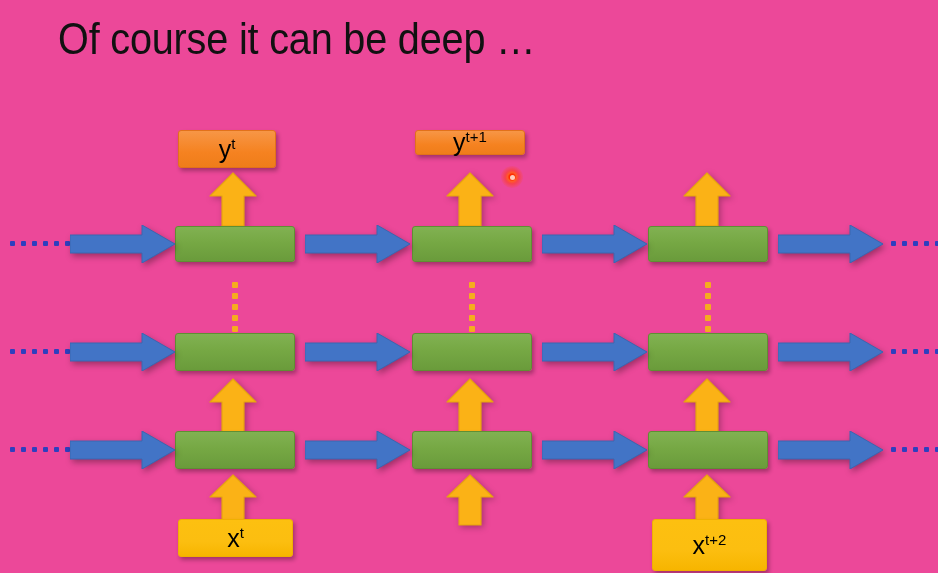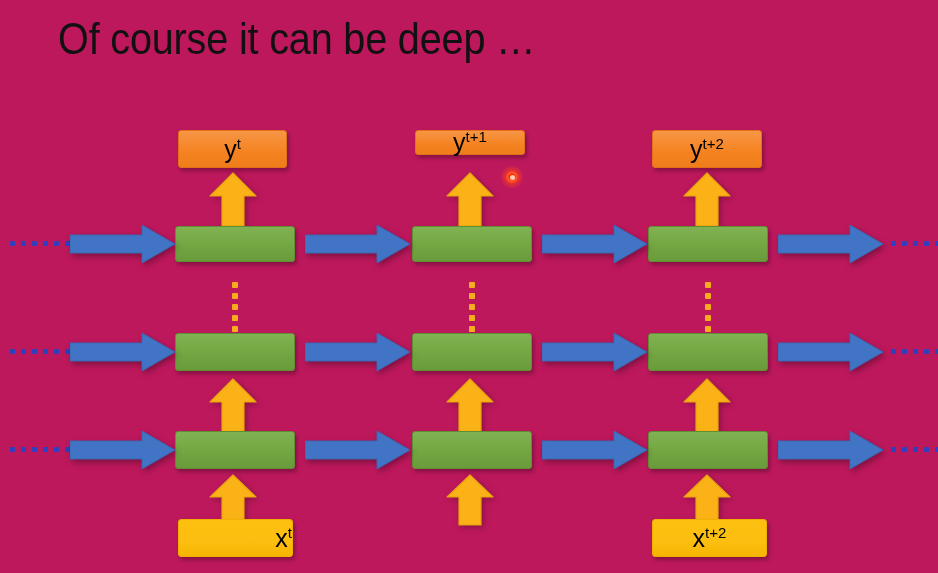--- a/index.html
+++ b/index.html
@@ -7,21 +7,21 @@
     padding: 0;
     background: #ffffff;
   }
   body {
     font-family: "Liberation Sans", sans-serif;
   }
   #slide {
     position: relative;
     width: 938px;
     height: 573px;
-    background: #be185d;
+    background: #ec4899;
     overflow: hidden;
   }
 
   
   #slide-title {
     position: absolute;
     left: 58px;
     top: 8px;
     font-size: 45px;
     line-height: 62px;
@@ -145,28 +145,25 @@
     opacity: 0.85;
   }
 </style>
 </head>
 <body>
 
 <div id="slide">
 
   <div id="slide-title">Of course it can be deep …</div>
 
-  <div class="box box-orange" style="left:178px; top:130px; width:109px; height:38px;">
+  <div class="box box-orange" style="left:178px; top:130px; width:98px; height:38px;">
     <span class="box-label">y<sup>t</sup></span>
   </div>
   <div class="box box-orange" style="left:415px; top:130px; width:110px; height:25px;">
     <span class="box-label">y<sup>t+1</sup></span>
-  </div>
-  <div class="box box-orange" style="left:652px; top:130px; width:110px; height:38px;">
-    <span class="box-label">y<sup>t+2</sup></span>
   </div>
 
   <div class="arrow-yellow" style="left:209px; top:172px;">
     <svg width="48" height="55" viewBox="0 0 48 55">
       <polygon points="24,1 47,24 35,24 35,54 13,54 13,24 1,24" fill="#fbb216" stroke="#e6a30f" stroke-width="1.2" stroke-linejoin="round"></polygon>
     </svg>
   </div>
   <div class="arrow-yellow" style="left:446px; top:172px;">
     <svg width="48" height="55" viewBox="0 0 48 55">
       <polygon points="24,1 47,24 35,24 35,54 13,54 13,24 1,24" fill="#fbb216" stroke="#e6a30f" stroke-width="1.2" stroke-linejoin="round"></polygon>
@@ -348,22 +345,22 @@
     <svg width="48" height="52" viewBox="0 0 48 52">
       <polygon points="24,1 47,23 35,23 35,51 13,51 13,23 1,23" fill="#fbb216" stroke="#e6a30f" stroke-width="1.2" stroke-linejoin="round"></polygon>
     </svg>
   </div>
   <div class="arrow-yellow" style="left:683px; top:474px;">
     <svg width="48" height="52" viewBox="0 0 48 52">
       <polygon points="24,1 47,23 35,23 35,51 13,51 13,23 1,23" fill="#fbb216" stroke="#e6a30f" stroke-width="1.2" stroke-linejoin="round"></polygon>
     </svg>
   </div>
 
-  <div class="box box-amber" style="left:178px; top:519px; width:115px; height:38px;justify-content:flex-end;">
+  <div class="box box-amber" style="left:178px; top:519px; width:115px; height:38px;">
     <span class="box-label">x<sup>t</sup></span>
   </div>
-  <div class="box box-amber" style="left:652px; top:519px; width:115px; height:38px;">
+  <div class="box box-amber" style="left:652px; top:519px; width:115px; height:52px;">
     <span class="box-label">x<sup>t+2</sup></span>
   </div>
 
   <div id="laser-dot" style="left: 501px; top: 166px;"></div>
 
 </div>
 
 </body></html>

